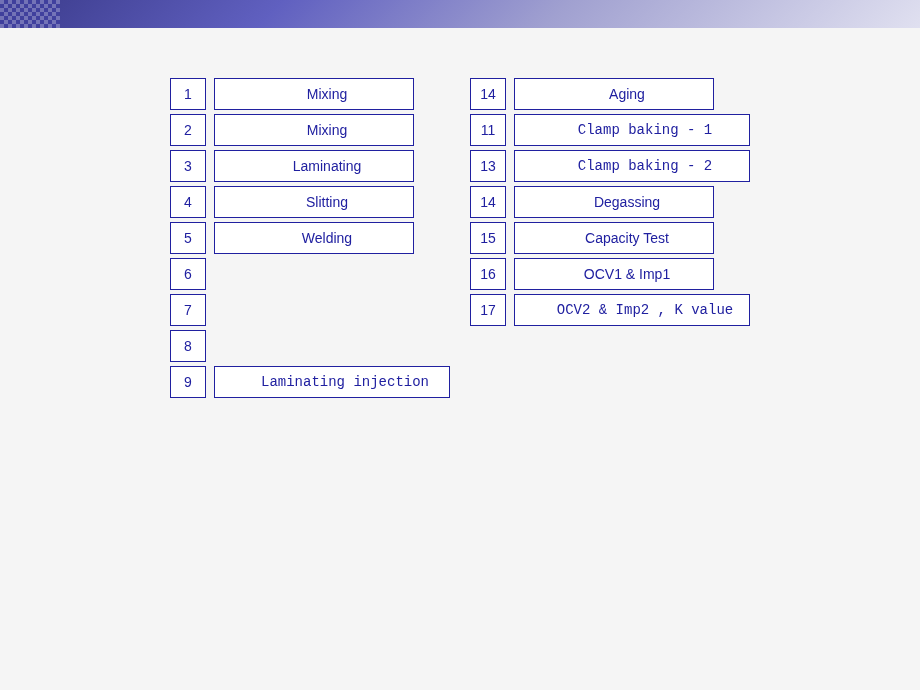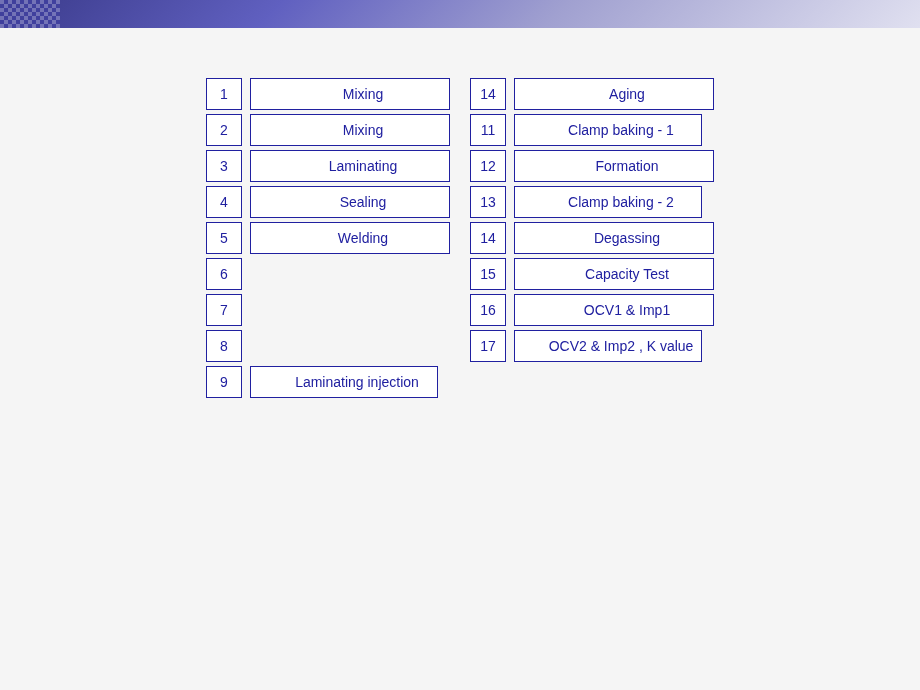--- a/index.html
+++ b/index.html
@@ -93,21 +93,22 @@
       display: flex;
       align-items: center;
       justify-content: center;
       font-size: 14px;
       color: #2020a0;
       background: white;
       padding-left: 26px;
     }
 
     .label-box.wide {
-      width: 188px;
+      width: 236px;
+      font-family: Liberation Mono, monospace;
     }
   </style>
 </head>
 <body>
 
 <div class="top-bar">
   <div class="top-bar-mosaic"></div>
 </div>
 
 <div class="main-content">
@@ -123,21 +124,21 @@
         <div class="process-row">
           <div class="num-box">2</div>
           <div class="label-box">Mixing</div>
         </div>
         <div class="process-row">
           <div class="num-box">3</div>
           <div class="label-box">Laminating</div>
         </div>
         <div class="process-row">
           <div class="num-box">4</div>
-          <div class="label-box">Sealing</div>
+          <div class="label-box">Slitting</div>
         </div>
         <div class="process-row">
           <div class="num-box">5</div>
           <div class="label-box">Welding</div>
         </div>
         <div class="process-row">
           <div class="num-box">6</div>
         </div>
         <div class="process-row">
           <div class="num-box">7</div>
@@ -154,24 +155,20 @@
     <div class="column" id="right-col">
         <div class="process-row">
           <div class="num-box">14</div>
           <div class="label-box">Aging</div>
         </div>
         <div class="process-row">
           <div class="num-box">11</div>
           <div class="label-box wide">Clamp baking - 1</div>
         </div>
         <div class="process-row">
-          <div class="num-box">12</div>
-          <div class="label-box">Formation</div>
-        </div>
-        <div class="process-row">
           <div class="num-box">13</div>
           <div class="label-box wide">Clamp baking - 2</div>
         </div>
         <div class="process-row">
           <div class="num-box">14</div>
           <div class="label-box">Degassing</div>
         </div>
         <div class="process-row">
           <div class="num-box">15</div>
           <div class="label-box">Capacity Test</div>

